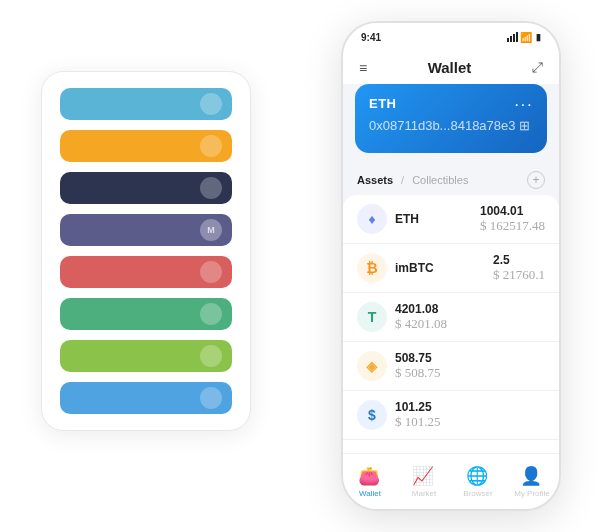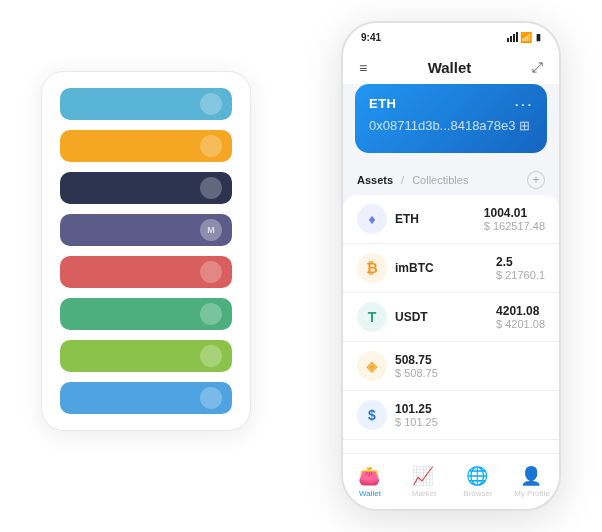--- a/index.html
+++ b/index.html
@@ -261,22 +261,23 @@
     .asset-values {
     }
 
     .asset-amount {
       font-size: 12px;
       font-weight: 600;
       color: #222;
     }
 
     .asset-usd {
-      font-size: 11px;
+      font-size: 13px;
       color: #aaa;
+      font-family: Liberation Serif, serif;
     }
 
     
     .phone-nav {
       background: #fff;
       height: 56px;
       display: flex;
       align-items: center;
       justify-content: space-around;
       border-top: 1px solid #f0f0f0;
@@ -406,21 +407,20 @@
           <div class="asset-item">
             <div class="asset-icon" style="background: rgb(255, 244, 230); color: rgb(247, 147, 26); font-weight: 700; font-size: 14px;">₿</div>
             <div class="asset-name">imBTC</div>
             <div class="asset-values">
               <div class="asset-amount">2.5</div>
               <div class="asset-usd">$ 21760.1</div>
             </div>
           </div>
           <div class="asset-item">
             <div class="asset-icon" style="background: rgb(232, 247, 243); color: rgb(38, 161, 123); font-weight: 700; font-size: 14px;">T</div>
-            <div class="asset-name">USDT</div>
             <div class="asset-values">
               <div class="asset-amount">4201.08</div>
               <div class="asset-usd">$ 4201.08</div>
             </div>
           </div>
           <div class="asset-item">
             <div class="asset-icon" style="background: rgb(253, 246, 230); color: rgb(245, 172, 55); font-weight: 700; font-size: 14px;">◈</div>
             <div class="asset-values">
               <div class="asset-amount">508.75</div>
               <div class="asset-usd">$ 508.75</div>

